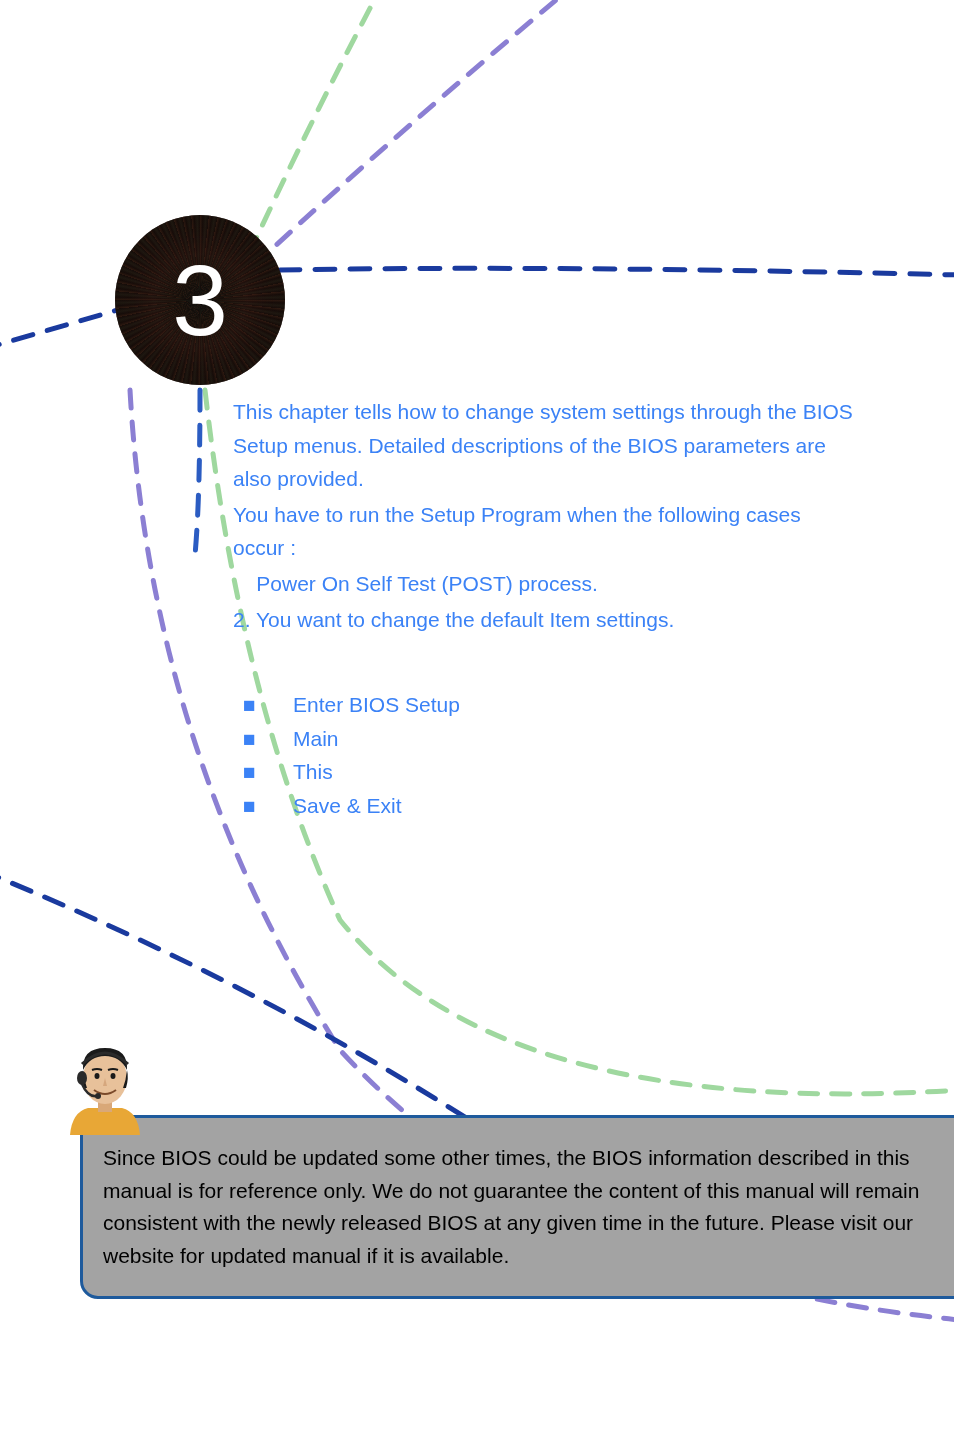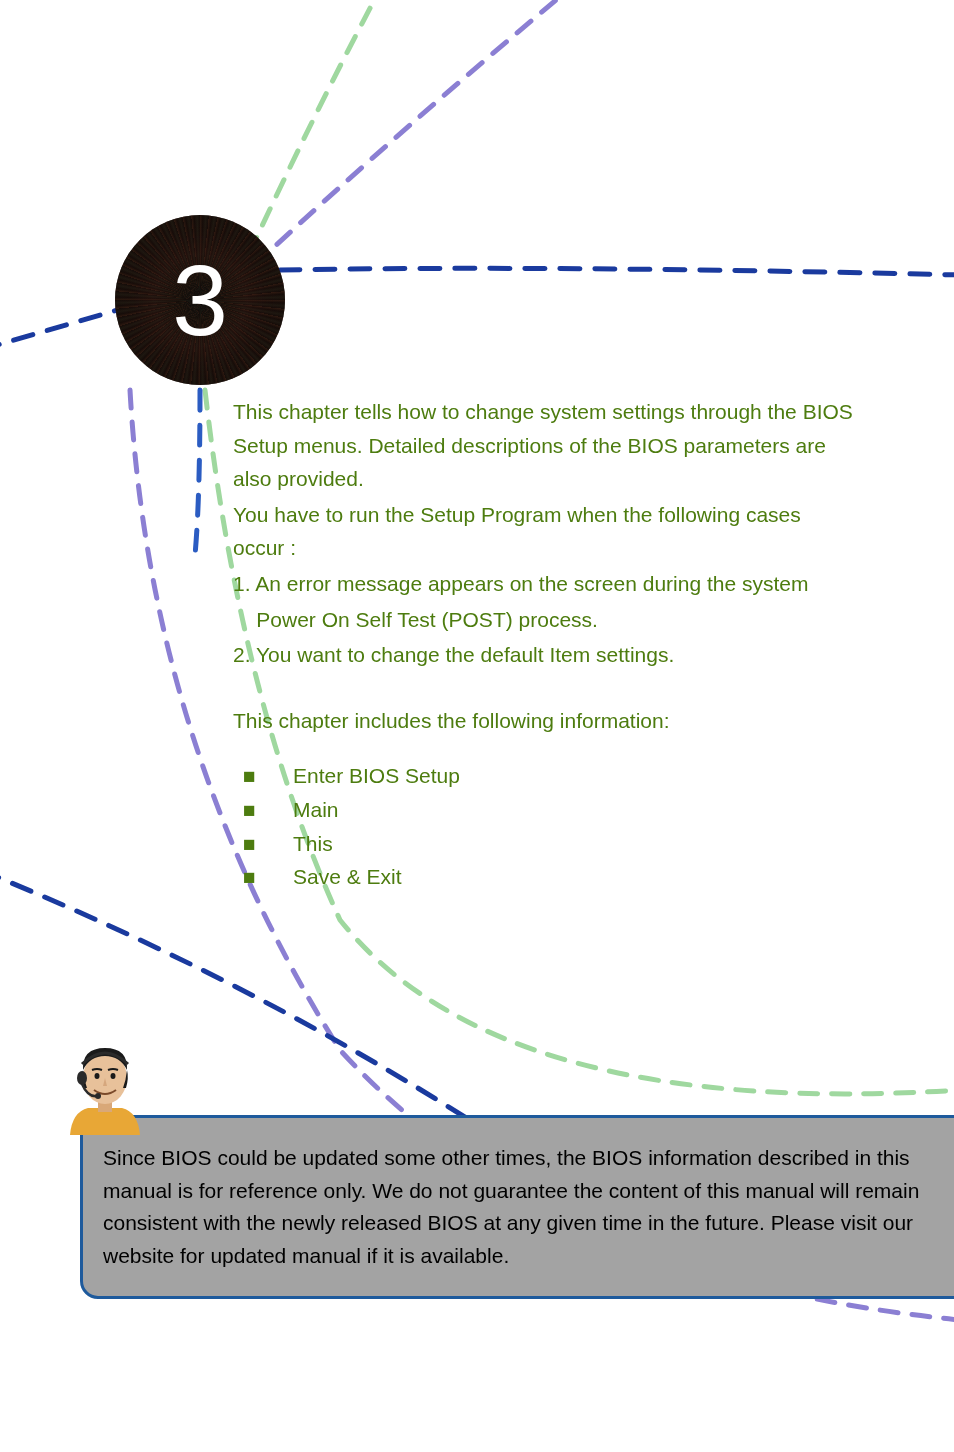--- a/index.html
+++ b/index.html
@@ -74,21 +74,21 @@
     }
     
     
     .content {
       position: absolute;
       left: 233px;
       top: 395px;
       width: 620px;
       font-size: 21px;
       line-height: 1.6;
-      color: #4d7c0f;
+      color: #3b82f6;
     }
     
     .content p {
       margin-bottom: 2px;
     }
     
     .content .gap {
       height: 30px;
     }
     
@@ -153,25 +153,23 @@
     <path class="curve-blue-med" d="M 200 390 Q 200 500, 195 555"></path>
   </svg>
 
   <div class="chapter-circle">
     <span class="chapter-number">3</span>
   </div>
 
   <div class="content">
     <p>This chapter tells how to change system settings through the BIOS Setup menus. Detailed descriptions of the BIOS parameters are also provided.</p>
     <p>You have to run the Setup Program when the following cases occur :</p>
-    <p>1. An error message appears on the screen during the system</p>
     <p>&nbsp;&nbsp;&nbsp;&nbsp;Power On Self Test (POST) process.</p>
     <p>2. You want to change the default Item settings.</p>
     <div class="gap"></div>
-    <p>This chapter includes the following information:</p>
     <div style="height:12px;"></div>
     <ul class="toc-list">
       <li><span class="bullet">■</span><span>Enter BIOS Setup</span></li>
       <li><span class="bullet">■</span><span>Main</span></li>
       <li><span class="bullet">■</span><span>This</span></li>
       <li><span class="bullet">■</span><span>Save &amp; Exit</span></li>
     </ul>
   </div>
 
   <svg class="avatar" viewBox="0 0 90 95">

